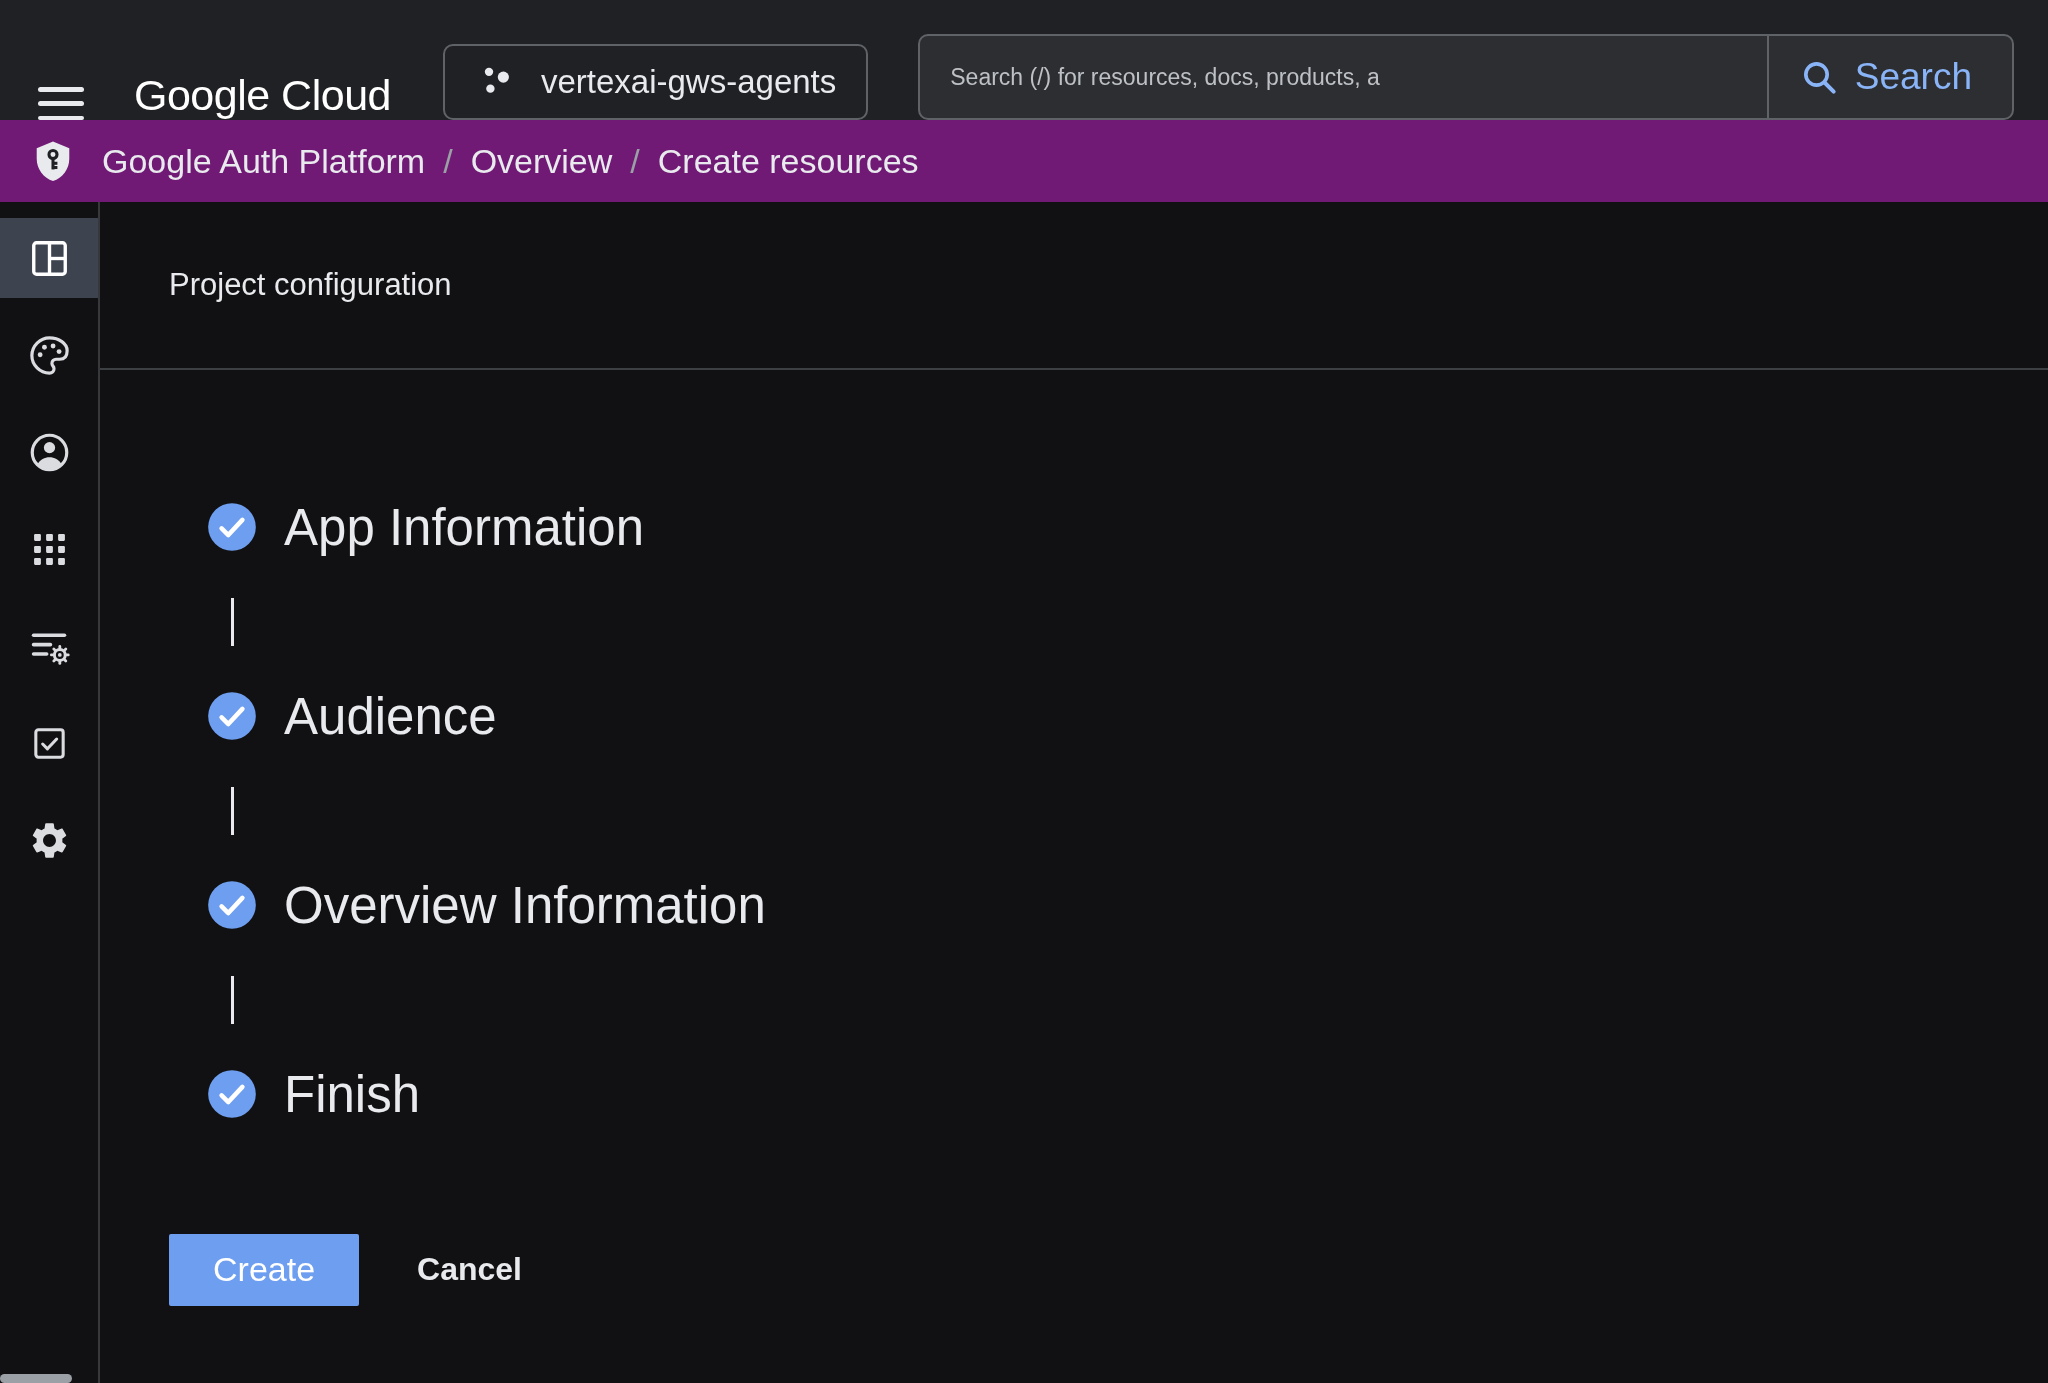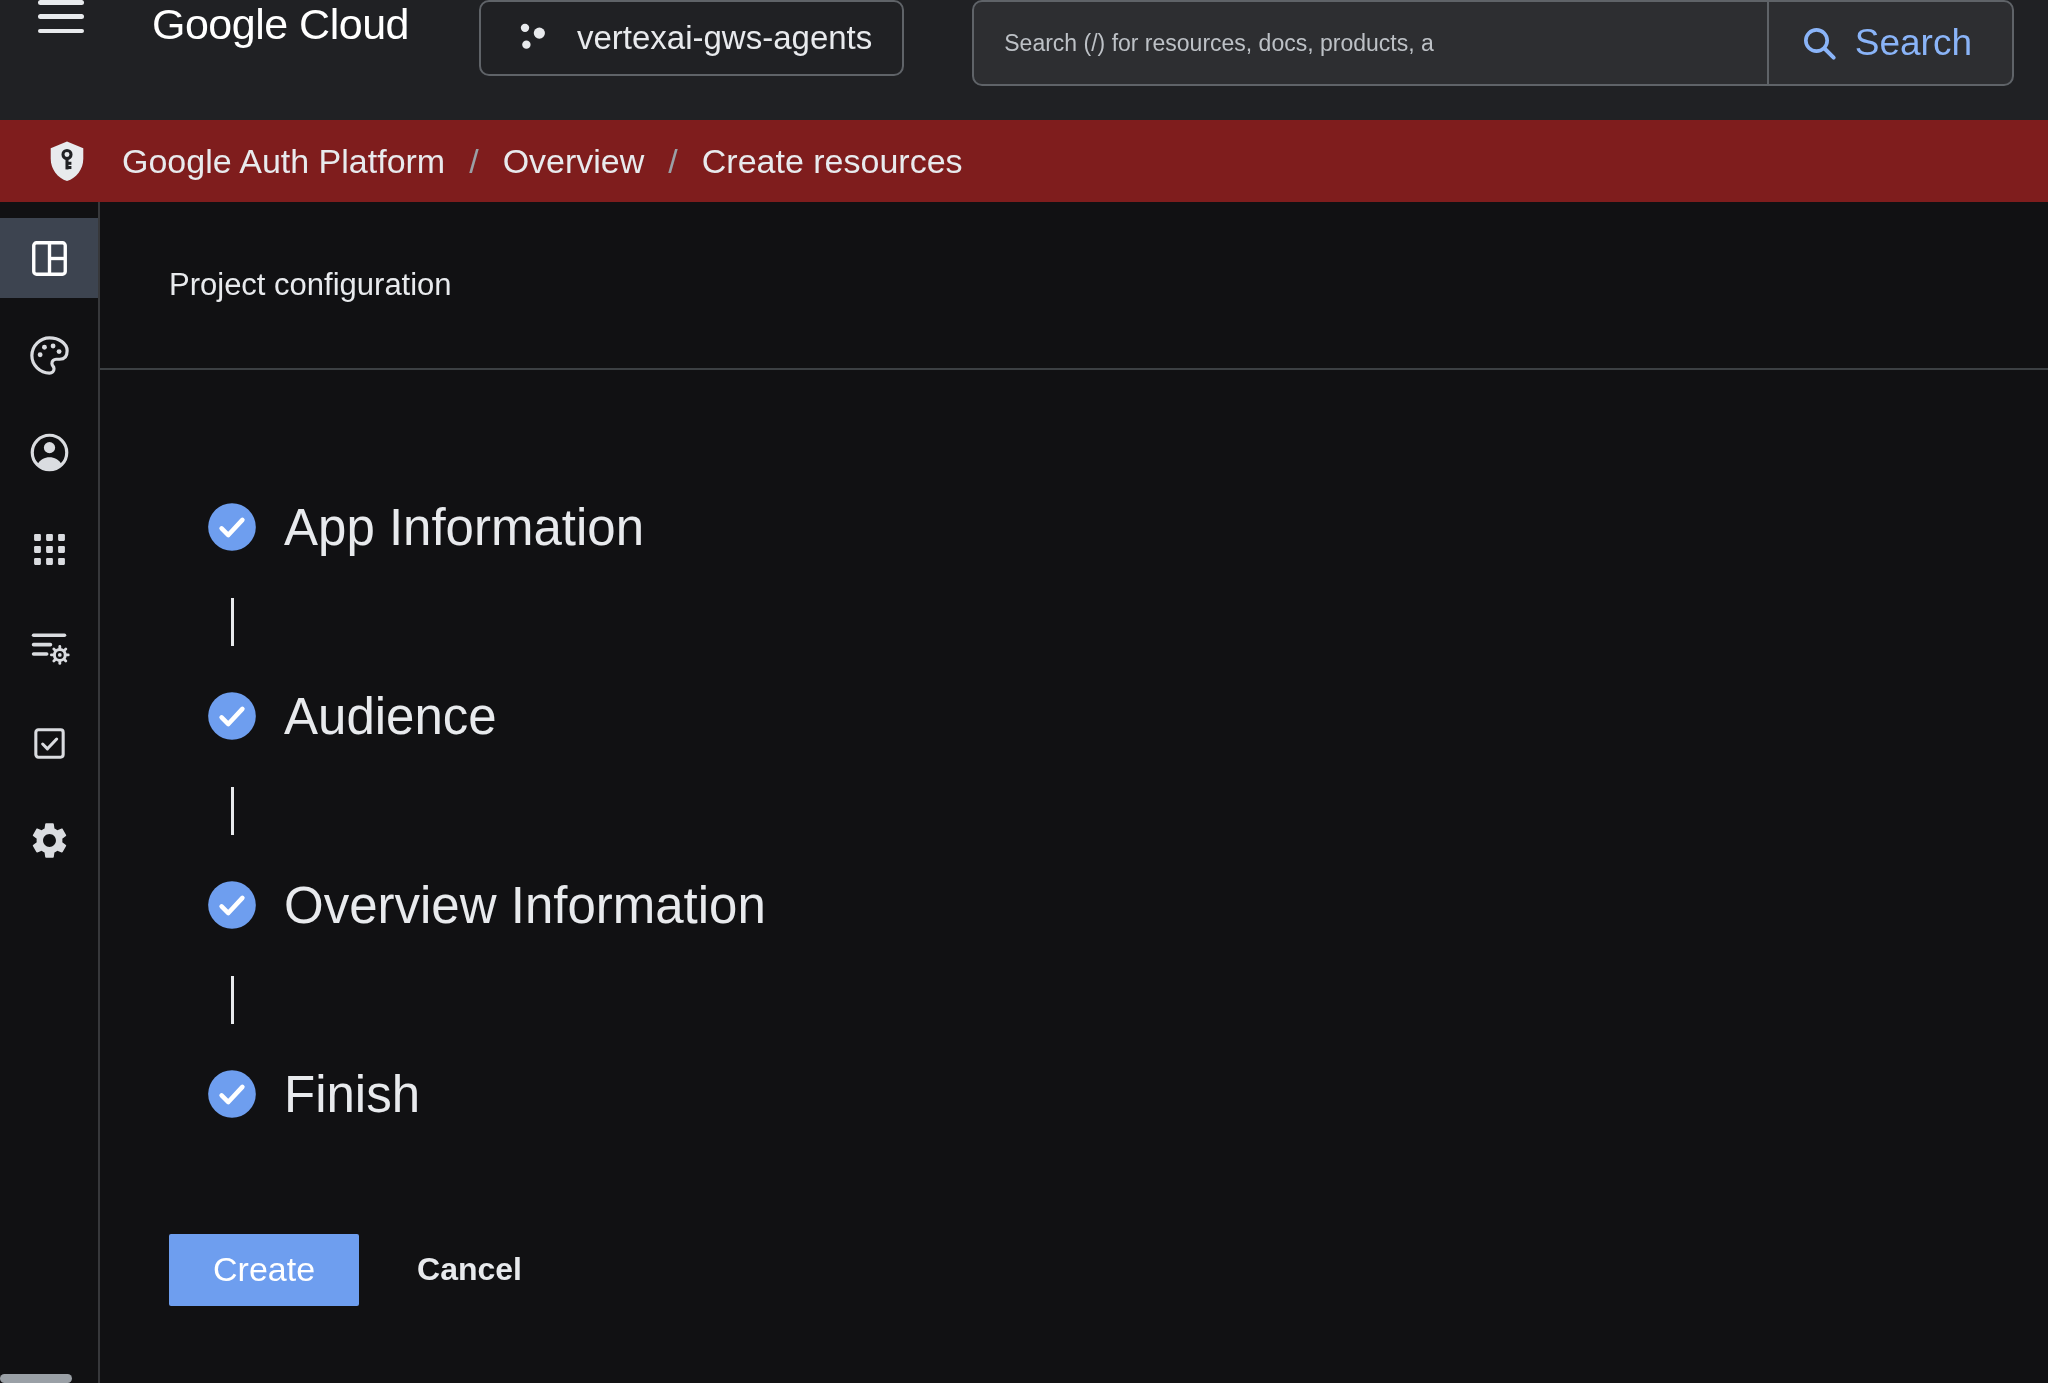--- a/index.html
+++ b/index.html
@@ -4,31 +4,31 @@
 <style>
   html,body{margin:0;padding:0;overflow:hidden;}
   body{
     width:2048px;height:1383px;
     background:#111113;
     font-family:"Liberation Sans","DejaVu Sans",sans-serif;
     color:#e8eaed;
     position:relative;
   }
   
-  .topbar{height:120px;background:#202124;display:flex;align-items:flex-start;gap:18px;}
+  .topbar{height:120px;background:#202124;display:flex;align-items:flex-end;}
   .hamburger{width:46px;height:33px;margin-left:38px;display:flex;flex-direction:column;justify-content:space-between;background:none;border:none;cursor:pointer;padding:0;}
   .hamburger span{display:block;height:4.5px;background:#e8eaed;border-radius:2.5px;}
   .logo{margin-left:50px;font-size:43px;font-weight:500;color:#ffffff;white-space:nowrap;letter-spacing:-0.5px;}
   .project-btn{margin-left:52px;height:76px;border:2px solid #5f6368;border-radius:10px;background:transparent;display:flex;align-items:center;gap:24px;padding:9px 30px;color:#e8eaed;font-size:33px;cursor:pointer;white-space:nowrap;font-family:inherit;}
   .searchbar{flex:1;margin-left:50px;margin-right:34px;height:82px;border:2px solid #5f6368;border-radius:10px;background:#2d2e31;display:flex;align-items:stretch;overflow:hidden;}
   .searchbar input{flex:1;min-width:0;background:transparent;border:none;outline:none;padding:0 18px 0 30px;font-size:23px;color:#e8eaed;font-family:inherit;}
   .searchbar input::placeholder{color:#bdc1c6;opacity:1;}
   .search-btn{display:flex;align-items:center;gap:16px;padding:0 40px 0 30px;border:none;border-left:2px solid #5f6368;background:transparent;color:#8ab4f8;font-size:37px;font-weight:500;cursor:pointer;font-family:inherit;}
   
-  .crumbbar{height:82px;background:#7f1d1d;display:flex;align-items:center;padding-left:44px;font-size:34px;font-weight:500;color:#e8eaed;gap:6px;}
+  .crumbbar{height:82px;background:#701a75;display:flex;align-items:center;padding-left:30px;font-size:34px;font-weight:500;color:#e8eaed;}
   .crumb-icon{margin-right:26px;display:flex;align-items:center;}
   .crumbbar .sep{color:#9aa0a6;margin:0 18px;font-weight:400;}
   .crumb{white-space:nowrap;cursor:pointer;}
   
   .body{display:flex;height:1181px;position:relative;}
   .sidebar{width:98px;border-right:2px solid #37383b;padding-top:16px;display:flex;flex-direction:column;}
   .nav-item{height:80px;margin-bottom:17px;display:flex;align-items:center;justify-content:center;cursor:pointer;background:transparent;border:none;padding:0;}
   .nav-item.active{background:#3d4450;}
   .main{flex:1;padding-left:69px;overflow:hidden;}
   .page-title{height:124px;display:flex;align-items:center;font-size:31px;font-weight:400;color:#e8eaed;}

